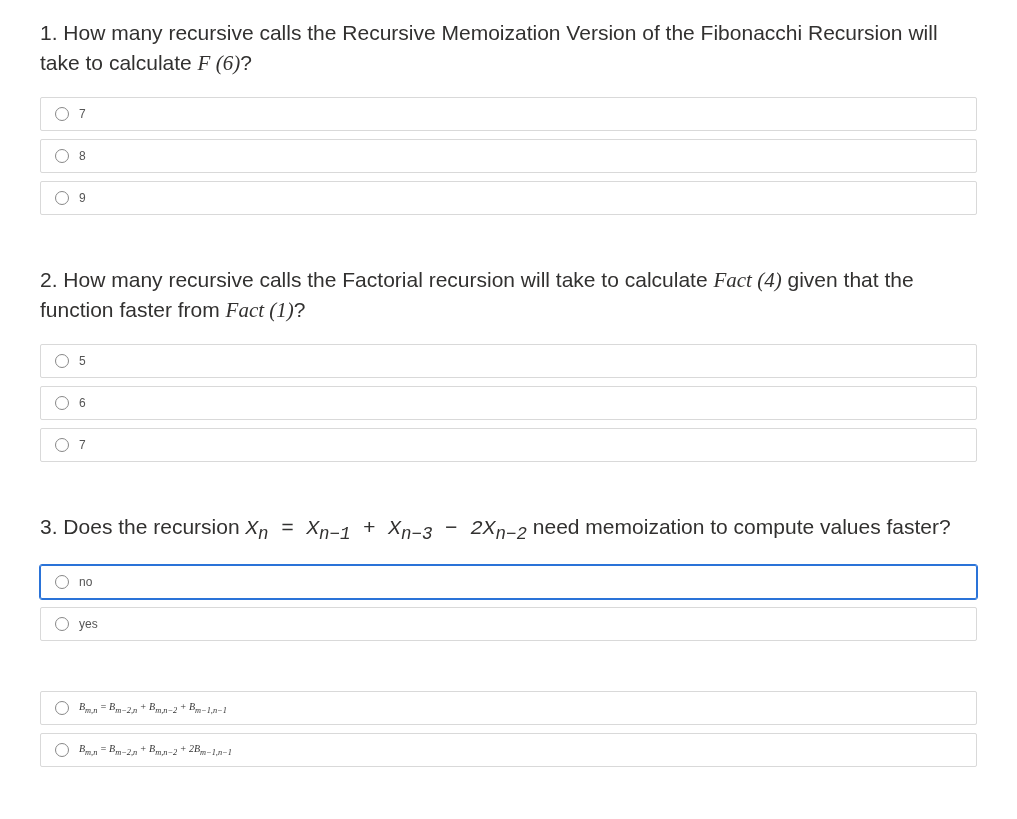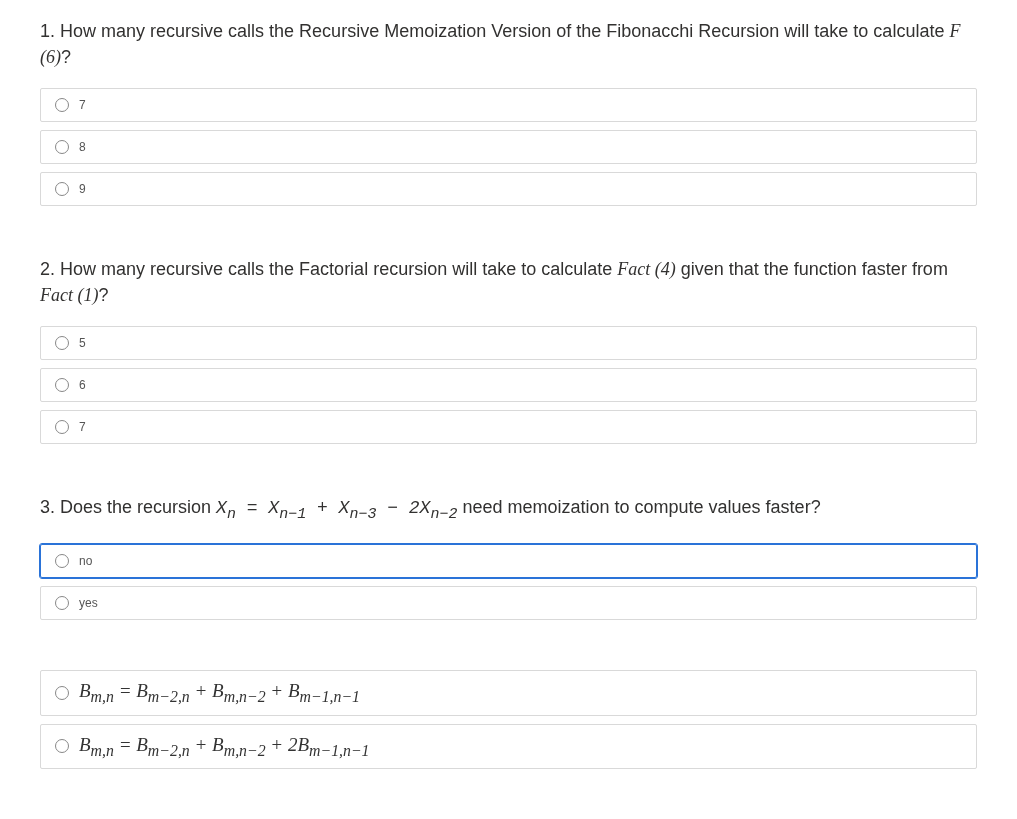--- a/index.html
+++ b/index.html
@@ -11,21 +11,21 @@
       font-family: "Segoe UI", Arial, sans-serif;
       background: #ffffff;
       padding: 18px 40px 40px 40px;
       color: #333;
       width: 1017px;
     }
     .question-block {
       margin-bottom: 50px;
     }
     .question-text {
-      font-size: 18px;
+      font-size: 21px;
       color: #323130;
       line-height: 1.45;
       margin-bottom: 18px;
     }
     .math-italic {
       font-style: italic;
       font-family: "Cambria Math", "Times New Roman", serif;
     }
     .math-expr {
       font-family: Liberation Mono, monospace;
@@ -52,21 +52,21 @@
       border-radius: 50%;
       margin-right: 10px;
       flex-shrink: 0;
       background: #fff;
     }
     .option-label {
       font-size: 12px;
       color: #555;
     }
     .option-label-math {
-      font-size: 19px;
+      font-size: 10px;
       color: #333;
       font-family: "Cambria Math", "Times New Roman", serif;
       font-style: italic;
     }
   </style>
 </head>
 <body>
 
 <div class="question-block">
   <div class="question-text">

